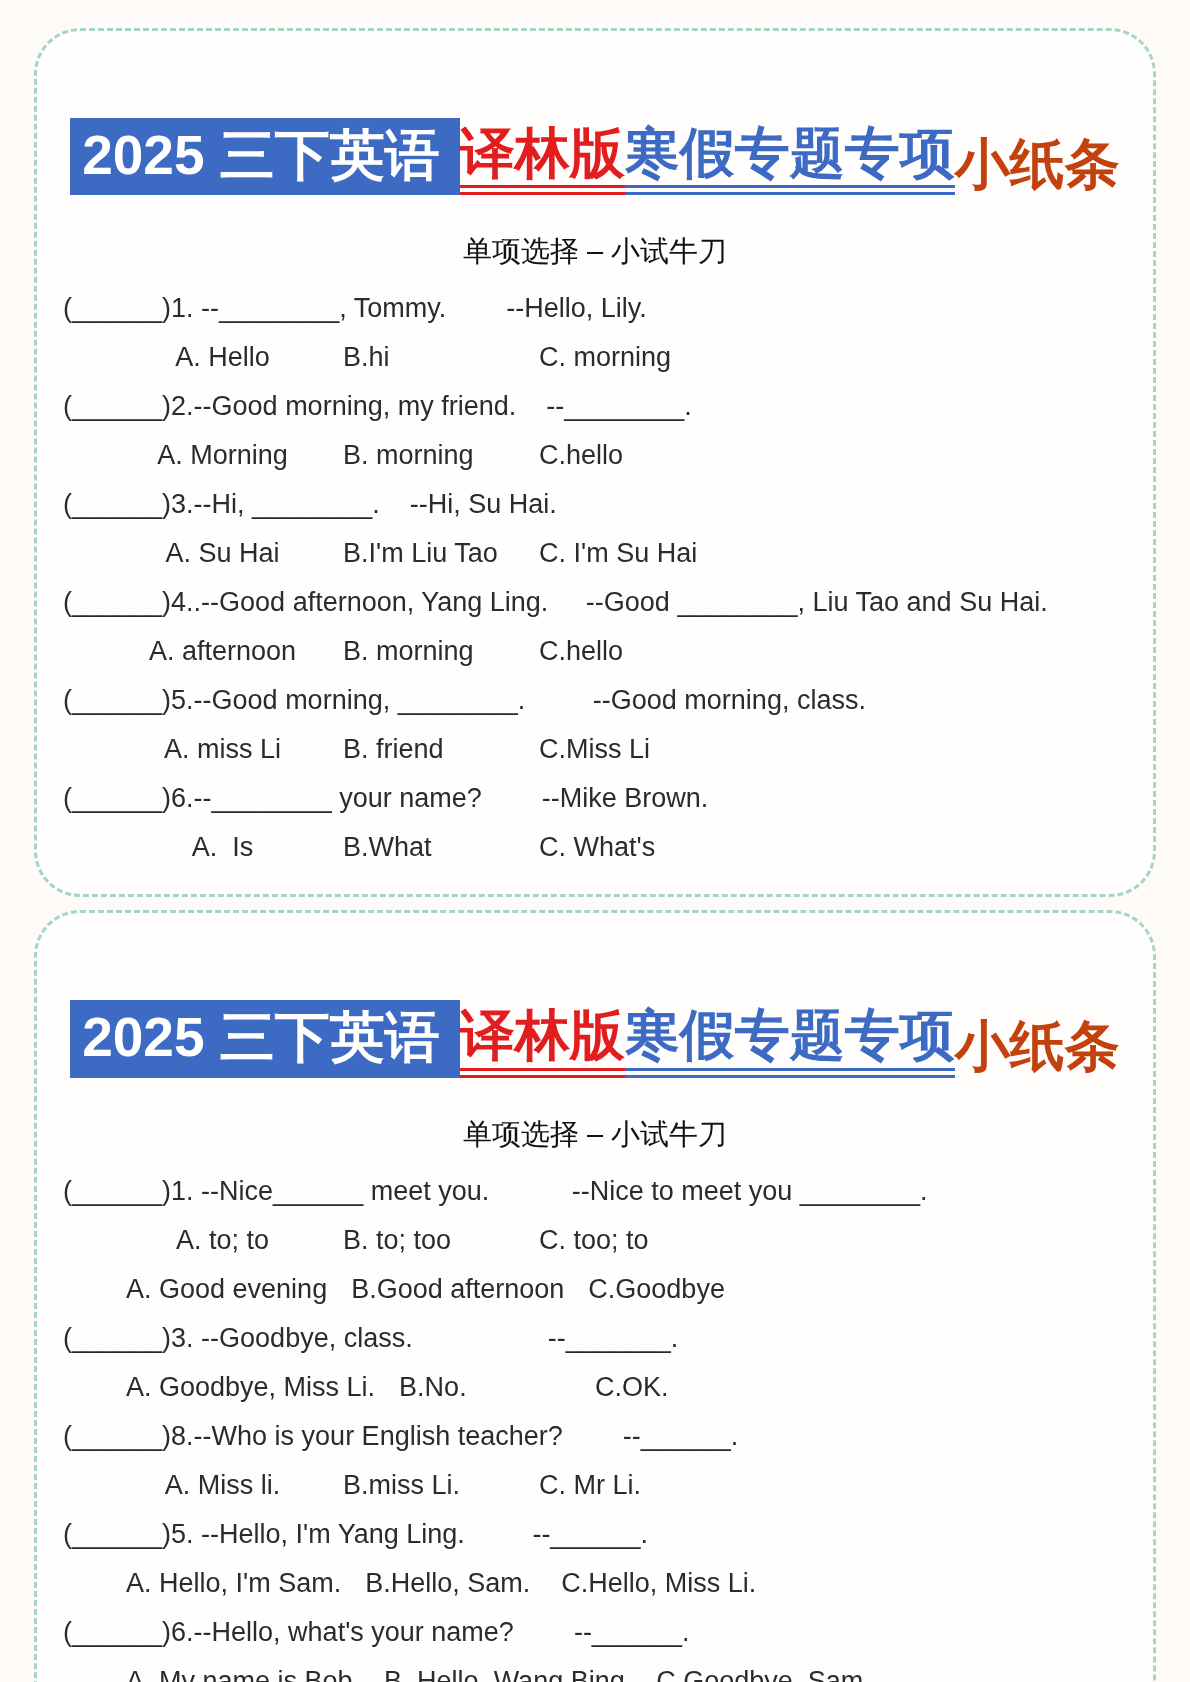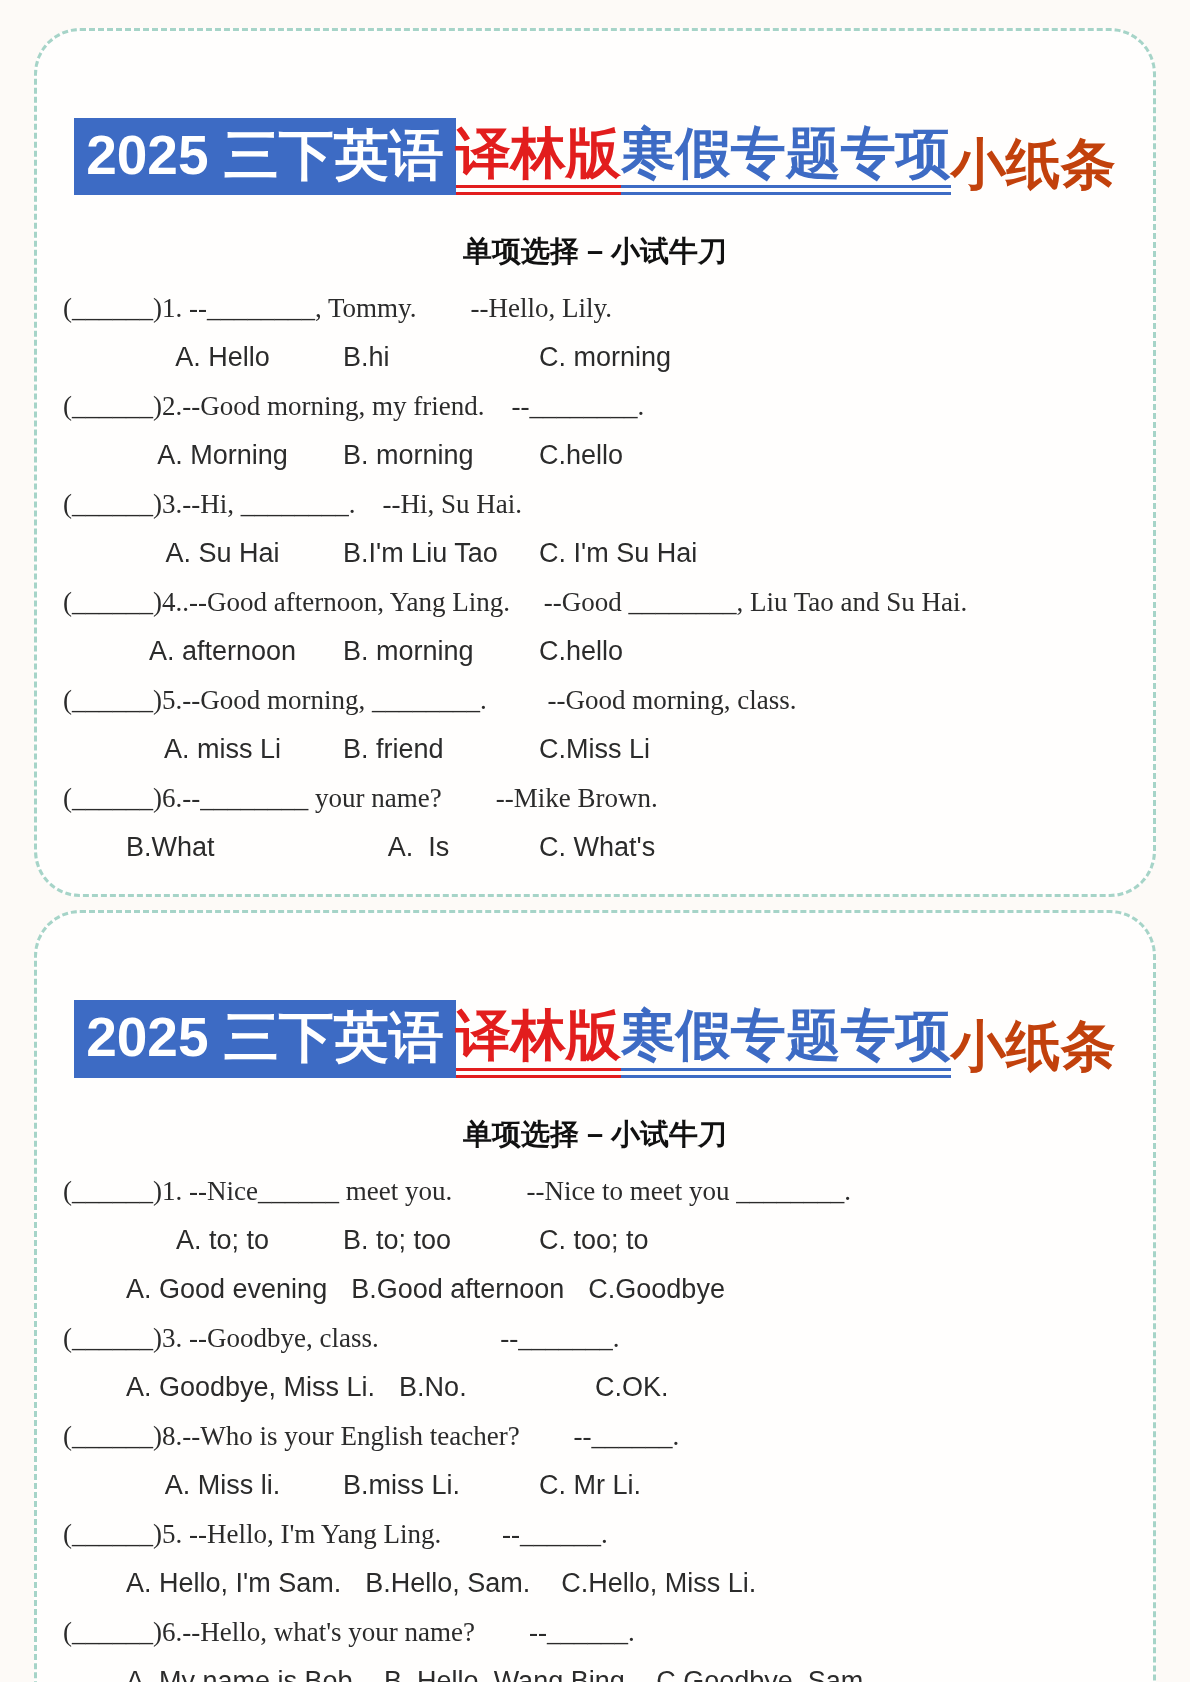--- a/index.html
+++ b/index.html
@@ -33,51 +33,50 @@
     align-items: flex-end;
     font-weight: bold;
     font-size: 55px;
     line-height: 1.12;
     white-space: nowrap;
     letter-spacing: 0px;
   }
   .t-bluebg {
     background: #3d6bc4;
     color: #ffffff;
-    padding: 7px 12px 9px 12px;
+    padding: 7px 20px 9px 12px;
   }
   .t-red {
     color: #e21d1d;
     border-bottom: 10px double #e21d1d;
     padding-bottom: 1px;
   }
   .t-blue {
     color: #3d6bc4;
     border-bottom: 10px double #3d6bc4;
     padding-bottom: 1px;
   }
   .t-black { color: #c2410c; margin-top: 28px; }
 
   .subtitle {
     text-align: center;
-    font-weight: bold;
+    font-weight: normal;
     font-size: 29px;
     margin-top: 12px;
     color: #111111;
   }
 
   .questions {
     margin-top: 12px;
     font-size: 27px;
   }
   .q-line {
     white-space: pre-wrap;
     line-height: 49px;
     min-height: 49px;
-    font-family: Liberation Serif, serif;
   }
   .opt-line {
     display: flex;
     line-height: 49px;
     min-height: 49px;
     padding-left: 63px;
     white-space: pre;
   }
   .opt { box-sizing: border-box; padding-right: 24px; }
   .opt-a { min-width: 217px; text-align: center; }
@@ -138,22 +137,22 @@
     <div class="opt-line">
       <span class="opt opt-a">A. miss Li</span>
       <span class="opt opt-b">B. friend</span>
       <span class="opt opt-c">C.Miss Li</span>
     </div>
   </div>
 
   <div class="question">
     <div class="q-line">(______)6.--________ your name?        --Mike Brown.</div>
     <div class="opt-line">
+      <span class="opt opt-a">A.  Is</span>
       <span class="opt opt-b">B.What</span>
-      <span class="opt opt-a">A.  Is</span>
       <span class="opt opt-c">C. What's</span>
     </div>
   </div>
 </div>
   </section>
 
   <section class="card">
     <h1 class="title-row">
       <span class="t-bluebg">2025 三下英语</span>
         <span class="t-red">译林版</span>

